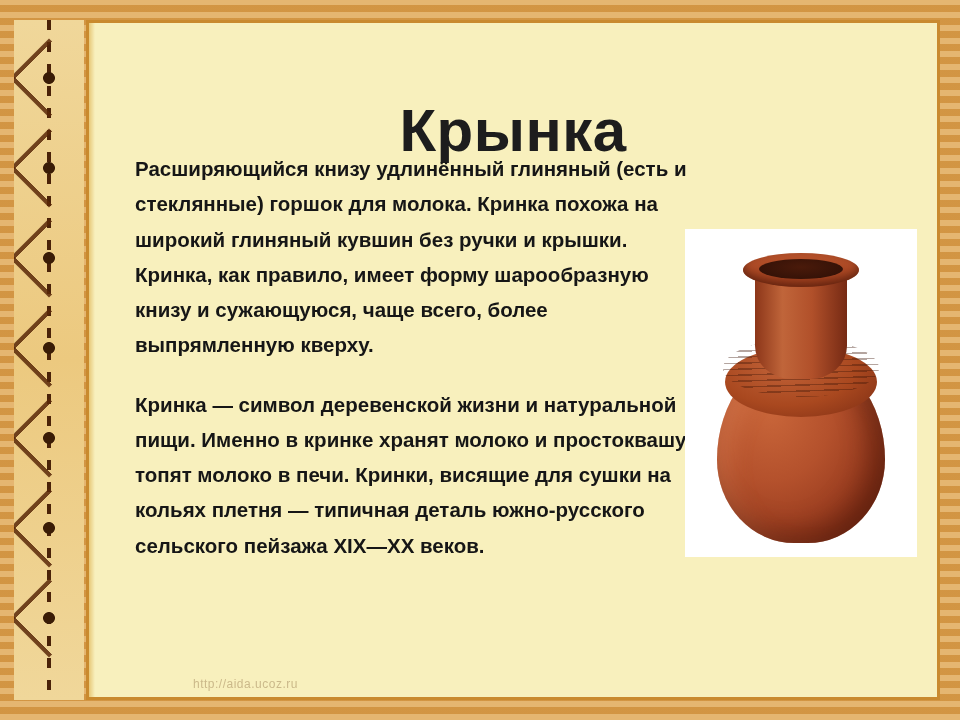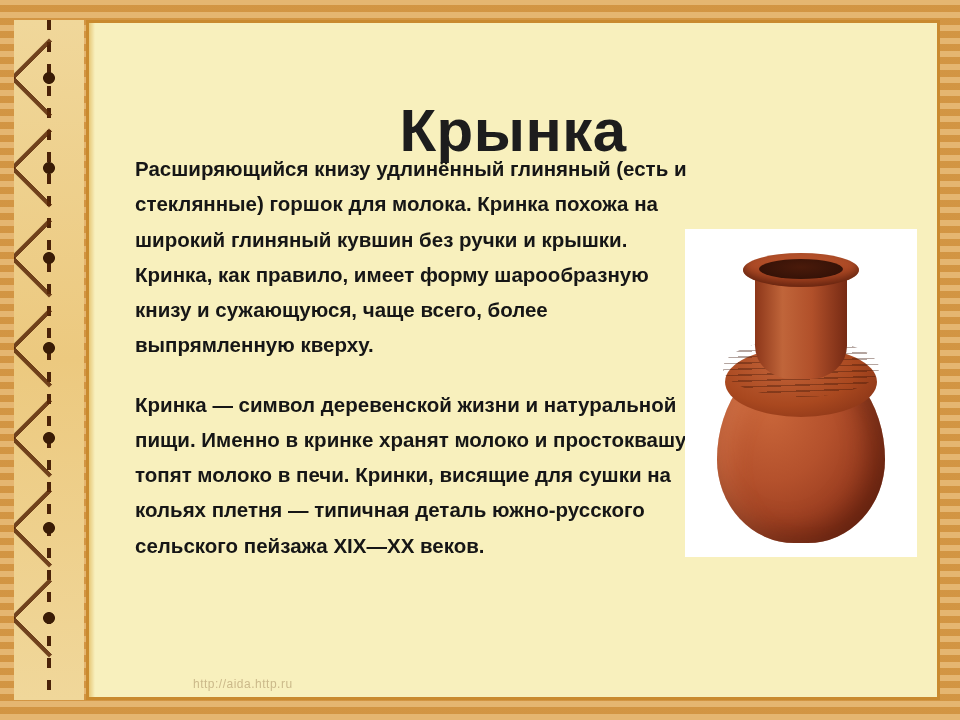--- a/index.html
+++ b/index.html
@@ -264,15 +264,15 @@
       <div class="jug">
         <div class="belly"></div>
         <div class="shoulder"></div>
         <div class="bands"></div>
         <div class="neck"></div>
         <div class="rim"></div>
         <div class="rim-inner"></div>
       </div>
     </div>
 
-    <div class="watermark">http://aida.http.ru</div>
+    <div class="watermark">http://aida.ucoz.ru</div>
   </div>
 </div>
 
 </body></html>

